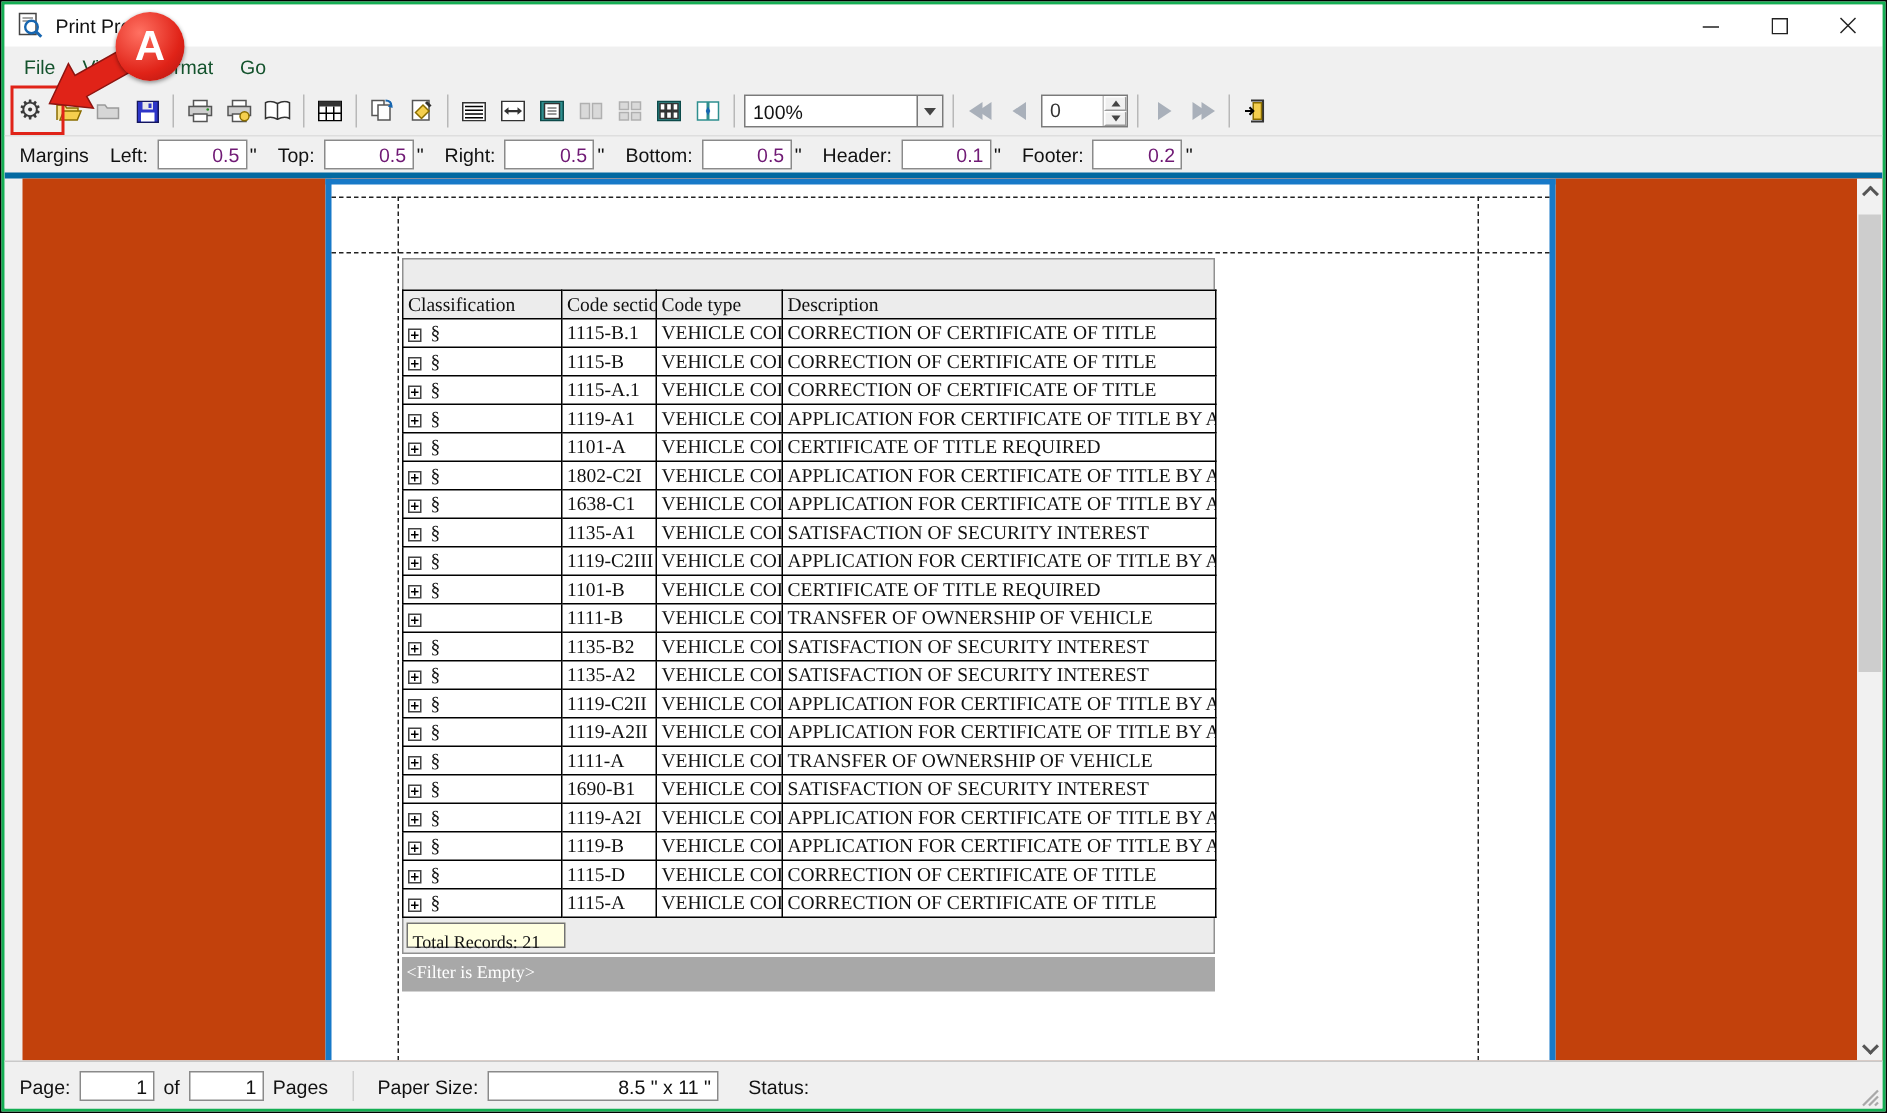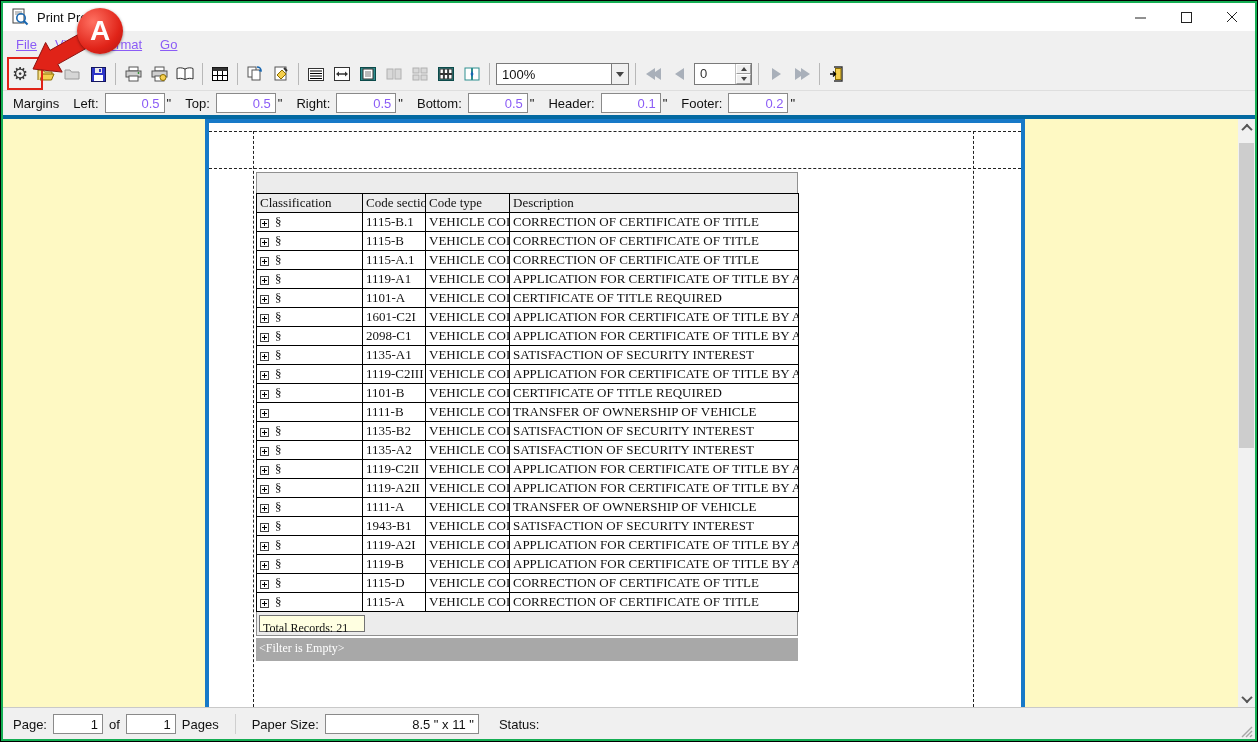--- a/index.html
+++ b/index.html
@@ -12,21 +12,21 @@
   .titlebar { position:relative; height:28px; background:#fff; display:flex; align-items:center; }
   .app-icon { margin-left:8px; width:18px; height:18px; }
   .title-text { margin-left:8px; font-size:13px; color:#111; }
   .win-btns { position:absolute; right:0; top:0; height:28px; display:flex; }
   .win-btn { width:46px; height:28px; display:flex; align-items:center; justify-content:center;
              font-size:14px; color:#222; }
   .win-btn svg { display:block; }
 
   
   .menubar { height:27px; background:#f0f0f0; display:flex; align-items:center; padding-left:4px; }
-  .menu-item { padding:4px 9px; font-size:13px; color:#8b5cf6;text-decoration:underline; }
+  .menu-item { padding:4px 9px; font-size:13px; color:#14532d; }
 
   
   .toolbar { height:32px; background:#f0f0f0; display:flex; align-items:center; padding-left:4px; }
   .tb-btn { width:26px; height:26px; display:flex; align-items:center; justify-content:center; position:relative; }
   .tb-sep { width:1px; height:22px; background:#b8b8b8; margin:0 4px; }
   .tb-btn svg { display:block; }
   .gear-glyph { font-size:18px; color:#3a3a3a; line-height:1; font-family:"DejaVu Sans",sans-serif; }
   .combo { width:133px; height:22px; background:#fff; border:1px solid #7a7a7a; display:flex;
            align-items:center; position:relative; margin:0 2px; }
   .combo .val { flex:1; font-size:13px; padding-left:5px; color:#111; }
@@ -44,25 +44,25 @@
   .tri-l { width:0;height:0;border-top:6px solid transparent;border-bottom:6px solid transparent;border-right:9px solid #a9b0ba; }
   .tri-r { width:0;height:0;border-top:6px solid transparent;border-bottom:6px solid transparent;border-left:9px solid #a9b0ba; }
 
   
   .marginsbar { height:29px; background:#f0f0f0; border-top:1px solid #dedede; border-bottom:4px solid #0369a1;
                 display:flex; align-items:center; font-size:13px; color:#111; }
   .m-label { margin:0 14px 0 10px; }
   .m-field { display:flex; align-items:center; margin-right:14px; }
   .m-field .lbl { margin-right:6px; }
   .m-box { width:60px; height:20px; background:#fff; border:1px solid #8a8a8a; font-size:13px;
-           text-align:right; padding:2px 4px 0 0; color:#8b5cf6; }
+           text-align:right; padding:2px 4px 0 0; color:#701a75; }
   .m-unit { margin-left:2px; }
 
   
-  .preview { position:relative; height:588px; background:#fef9c3; overflow:hidden; }
+  .preview { position:relative; height:588px; background:#c2410c; overflow:hidden;margin-left:12px; }
   .page { position:absolute; left:202px; top:0; width:820px; height:100%;
           background:#fff; border-left:4px solid #1779c8; border-right:4px solid #1779c8; border-top:4px solid #1779c8; }
   .guide { position:absolute; }
   .g-h { left:0; right:0; border-top:1px dashed #222; }
   .g-v { top:8px; bottom:0; border-left:1px dashed #222; }
 
   .report { position:absolute; left:47px; top:49px; width:542px;
             font-family:"Liberation Serif","DejaVu Serif",serif; }
   .band-top { height:21px; background:#ececec; border:1px solid #909090; border-bottom:none; }
   table.grid { width:542px; border-collapse:collapse; table-layout:fixed; }
@@ -405,27 +405,27 @@
                 <td class="c3">APPLICATION FOR CERTIFICATE OF TITLE BY AGEN</td>
               </tr>
               <tr>
                 <td class="c0"><span class="plusbox"></span><span>§</span></td>
                 <td class="c1">1101-A</td>
                 <td class="c2">VEHICLE CODE</td>
                 <td class="c3">CERTIFICATE OF TITLE REQUIRED</td>
               </tr>
               <tr>
                 <td class="c0"><span class="plusbox"></span><span>§</span></td>
-                <td class="c1">1601-C2I</td>
-                <td class="c2">VEHICLE CODE</td>
-                <td class="c3">APPLICATION FOR CERTIFICATE OF TITLE BY AGEN</td>
-              </tr>
-              <tr>
-                <td class="c0"><span class="plusbox"></span><span>§</span></td>
-                <td class="c1">2098-C1</td>
+                <td class="c1">1802-C2I</td>
+                <td class="c2">VEHICLE CODE</td>
+                <td class="c3">APPLICATION FOR CERTIFICATE OF TITLE BY AGEN</td>
+              </tr>
+              <tr>
+                <td class="c0"><span class="plusbox"></span><span>§</span></td>
+                <td class="c1">1638-C1</td>
                 <td class="c2">VEHICLE CODE</td>
                 <td class="c3">APPLICATION FOR CERTIFICATE OF TITLE BY AGEN</td>
               </tr>
               <tr>
                 <td class="c0"><span class="plusbox"></span><span>§</span></td>
                 <td class="c1">1135-A1</td>
                 <td class="c2">VEHICLE CODE</td>
                 <td class="c3">SATISFACTION OF SECURITY INTEREST</td>
               </tr>
               <tr>
@@ -471,21 +471,21 @@
                 <td class="c3">APPLICATION FOR CERTIFICATE OF TITLE BY AGEN</td>
               </tr>
               <tr>
                 <td class="c0"><span class="plusbox"></span><span>§</span></td>
                 <td class="c1">1111-A</td>
                 <td class="c2">VEHICLE CODE</td>
                 <td class="c3">TRANSFER OF OWNERSHIP OF VEHICLE</td>
               </tr>
               <tr>
                 <td class="c0"><span class="plusbox"></span><span>§</span></td>
-                <td class="c1">1943-B1</td>
+                <td class="c1">1690-B1</td>
                 <td class="c2">VEHICLE CODE</td>
                 <td class="c3">SATISFACTION OF SECURITY INTEREST</td>
               </tr>
               <tr>
                 <td class="c0"><span class="plusbox"></span><span>§</span></td>
                 <td class="c1">1119-A2I</td>
                 <td class="c2">VEHICLE CODE</td>
                 <td class="c3">APPLICATION FOR CERTIFICATE OF TITLE BY AGEN</td>
               </tr>
               <tr>

